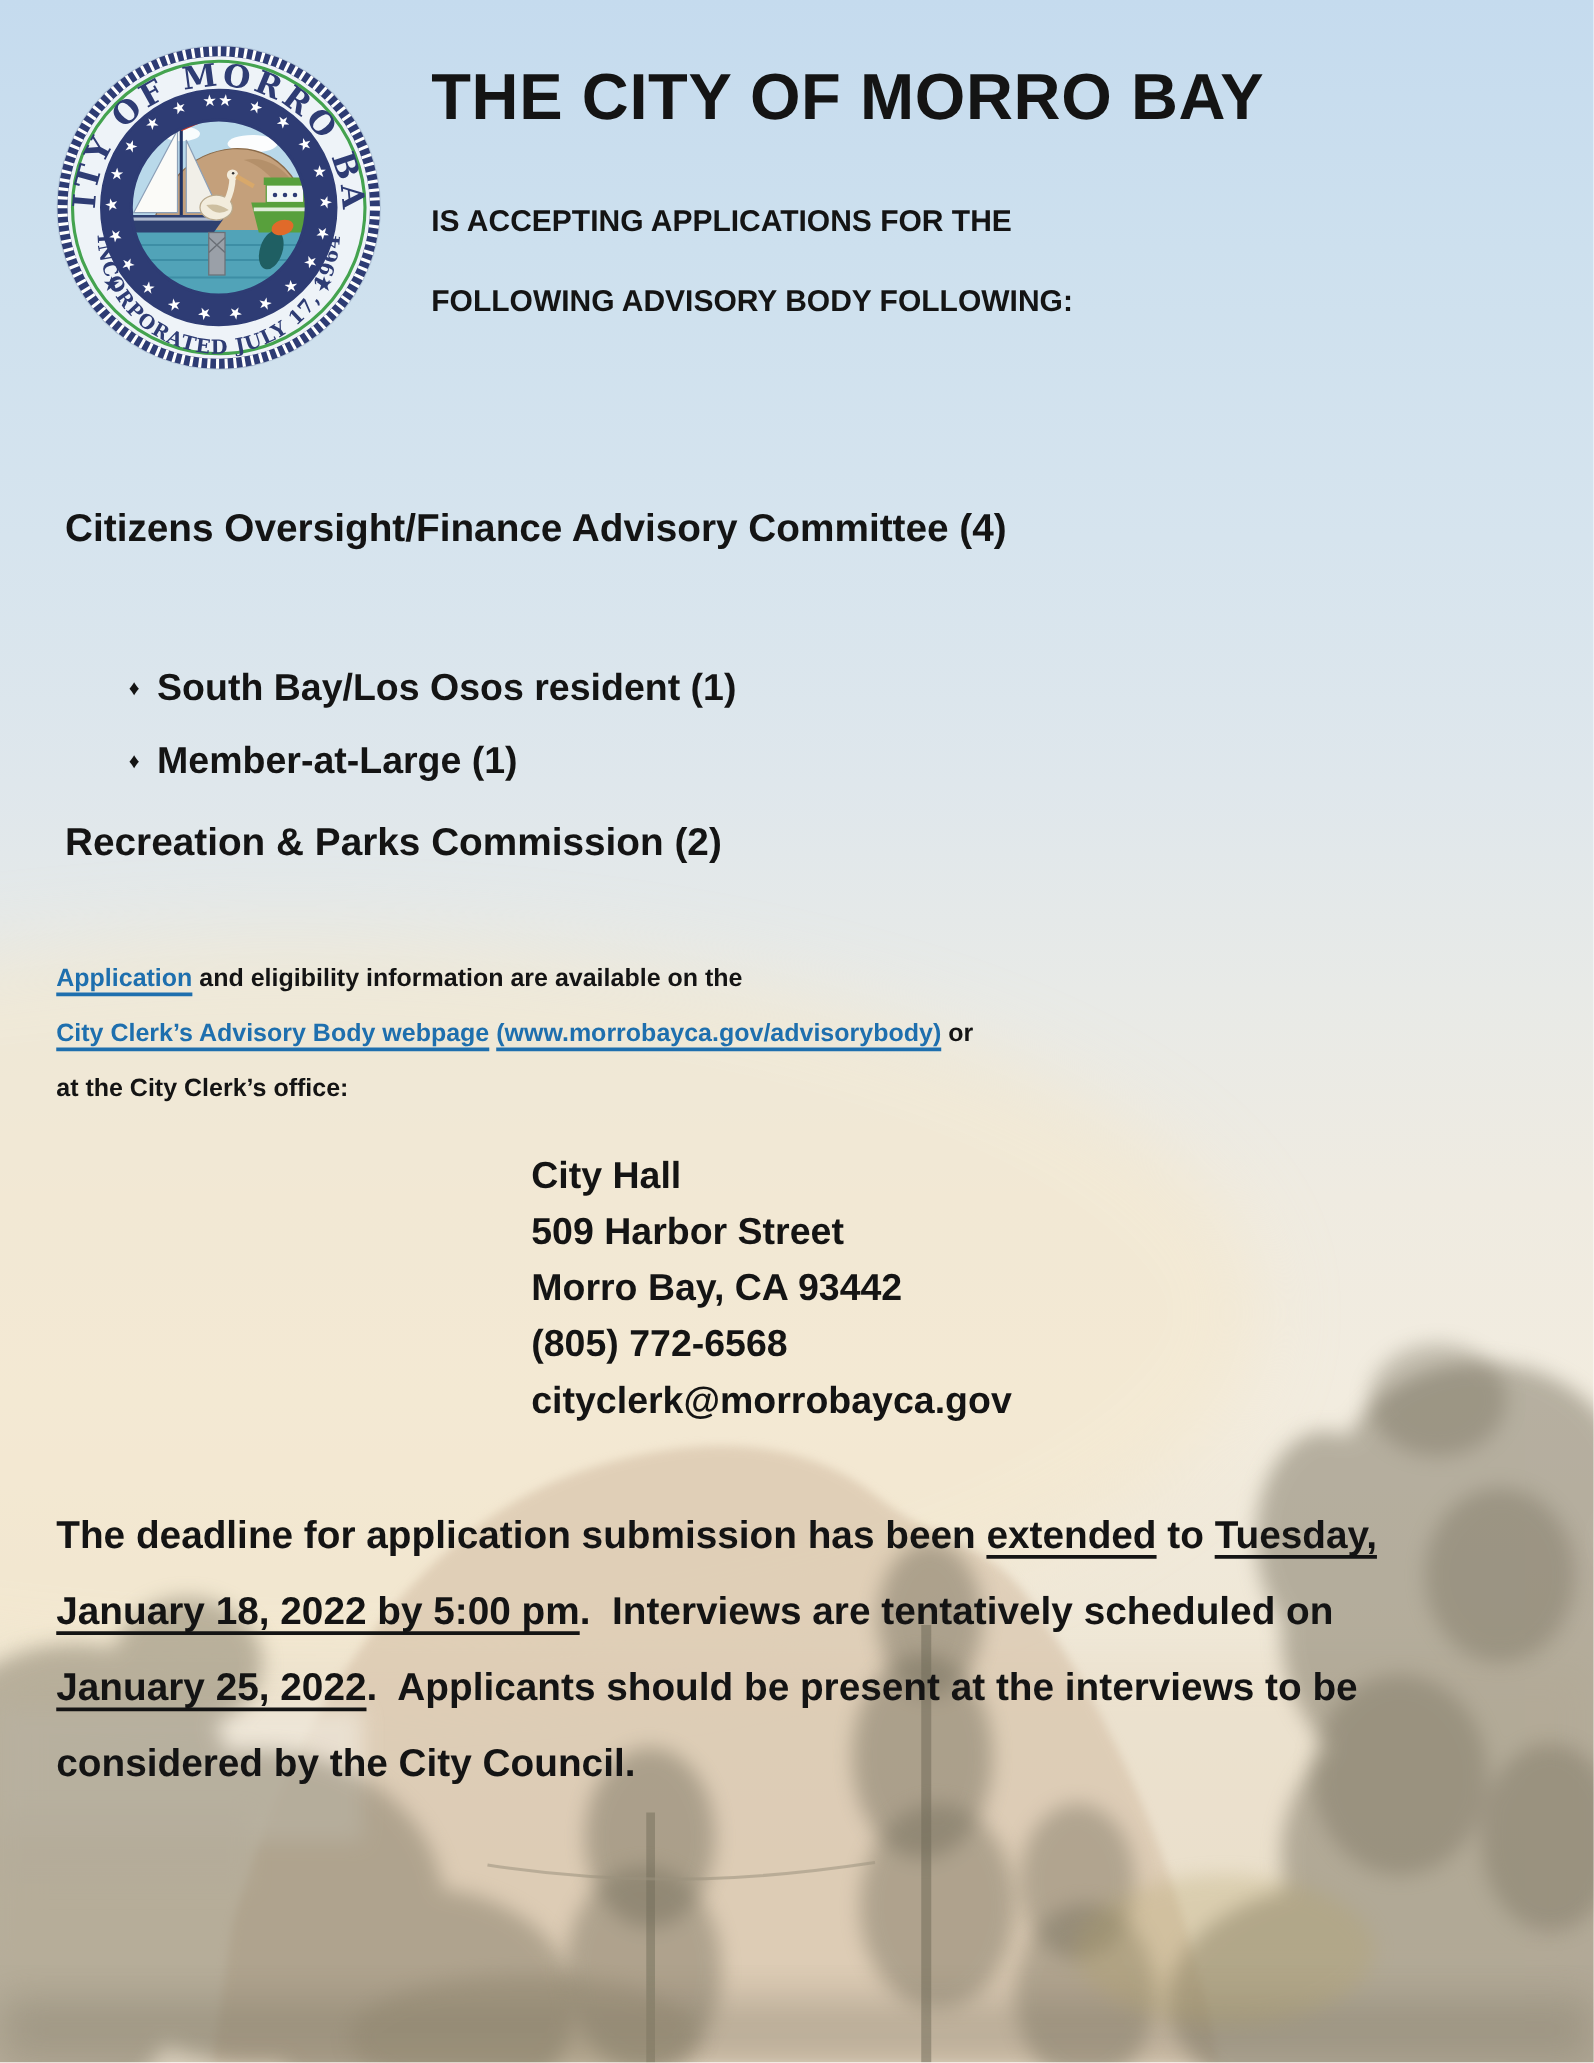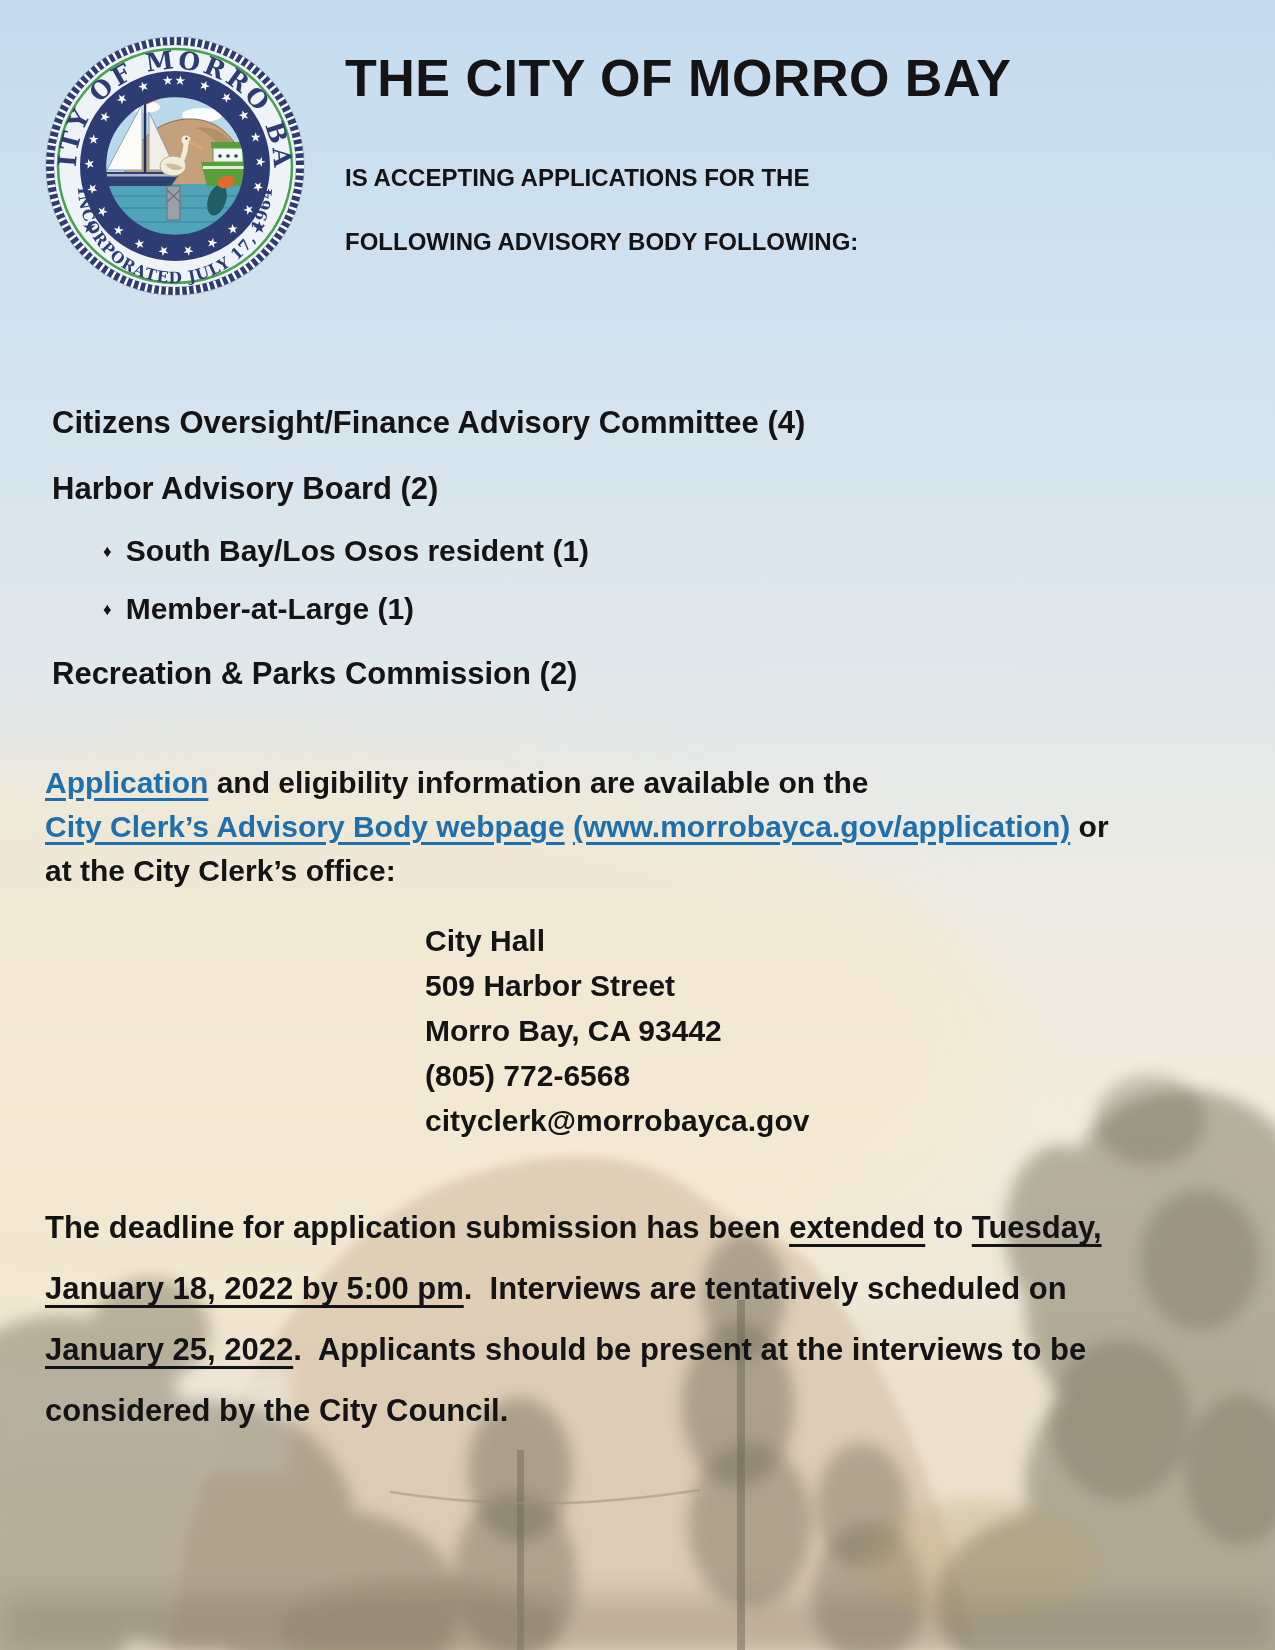--- a/index.html
+++ b/index.html
@@ -10,21 +10,21 @@
       #c5dbee 0%, #cde0ee 12%, #d6e4ee 26%, #dfe7ec 38%,
       #e8eae7 48%, #efebe1 58%, #f2ecdf 68%, #efe7d6 80%, #eadfcc 100%);
   }
   svg.landscape{position:absolute;left:0;top:0;}
   .seal-wrap{position:absolute;left:45px;top:36px;width:260px;height:260px;}
   .title{position:absolute;left:345px;top:48px;font-size:52px;letter-spacing:.5px;white-space:nowrap;}
   .subtitle{position:absolute;left:345px;top:146px;font-size:24px;line-height:64px;white-space:nowrap;}
   .pos{position:absolute;left:52px;font-size:31px;white-space:nowrap;}
   .pos.sub{left:103px;font-size:30px;text-align:right;}
   .bullet-glyph{font-size:17px;margin-right:14px;vertical-align:4px;}
-  .apply{position:absolute;left:45px;top:761px;font-size:30px;line-height:44px;white-space:pre-wrap;width:1200px;}
+  .apply{position:absolute;left:45px;top:761px;font-size:20px;line-height:44px;white-space:pre-wrap;width:1200px;}
   a.link{color:#1e6fae;text-decoration:underline;text-decoration-thickness:3px;text-underline-offset:5px;cursor:pointer;}
   .office{position:absolute;left:425px;top:918px;font-size:30px;line-height:45px;white-space:nowrap;}
   .deadline{position:absolute;left:45px;top:1197px;width:1195px;font-size:31px;line-height:61px;white-space:pre-wrap;}
   .u{text-decoration:underline;text-decoration-thickness:3px;text-underline-offset:6px;}
 </style>
 </head>
 <body>
 
 <div class="page">
 
@@ -175,26 +175,25 @@
       </g>
       <circle cx="130" cy="130" r="70" fill="none" stroke="#2e3c74" stroke-width="2.5"></circle>
       <circle cx="130" cy="130" r="94" fill="none" stroke="#2e3c74" stroke-width="2"></circle>
     </svg>
   </div>
 
   <div class="title">THE CITY OF MORRO BAY</div>
   <div class="subtitle"><span>IS ACCEPTING APPLICATIONS FOR THE</span><br><span>FOLLOWING ADVISORY BODY FOLLOWING:</span></div>
 
   <div class="pos" style="top:405px">Citizens Oversight/Finance Advisory Committee (4)</div>
-  <div class="pos" style="top:471px">Harbor Advisory Board (2)</div>
   <div class="pos sub" style="top:534px"><span class="bullet-glyph">♦</span><span>South Bay/Los Osos resident (1)</span></div>
   <div class="pos sub" style="top:592px"><span class="bullet-glyph">♦</span><span>Member-at-Large (1)</span></div>
   <div class="pos" style="top:656px">Recreation &amp; Parks Commission (2)</div>
 
-  <div class="apply"><a class="link">Application</a><span> and eligibility information are available on the</span><br><a class="link">City Clerk’s Advisory Body webpage</a><span> </span><a class="link">(www.morrobayca.gov/application)</a><span> or</span><br><span>at the City Clerk’s office:</span></div>
+  <div class="apply"><a class="link">Application</a><span> and eligibility information are available on the</span><br><a class="link">City Clerk’s Advisory Body webpage</a><span> </span><a class="link">(www.morrobayca.gov/advisorybody)</a><span> or</span><br><span>at the City Clerk’s office:</span></div>
 
   <div class="office">
     <div>City Hall</div>
     <div>509 Harbor Street</div>
     <div>Morro Bay, CA 93442</div>
     <div>(805) 772-6568</div>
     <div>cityclerk@morrobayca.gov</div>
   </div>
 
   <div class="deadline"><span>The deadline for application submission has been </span><span class="u">extended</span><span> to </span><span class="u">Tuesday,</span><br><span class="u">January 18, 2022 by 5:00 pm</span><span>.  Interviews are tentatively scheduled on</span><br><span class="u">January 25, 2022</span><span>.  Applicants should be present at the interviews to be</span><br><span>considered by the City Council.</span></div>

